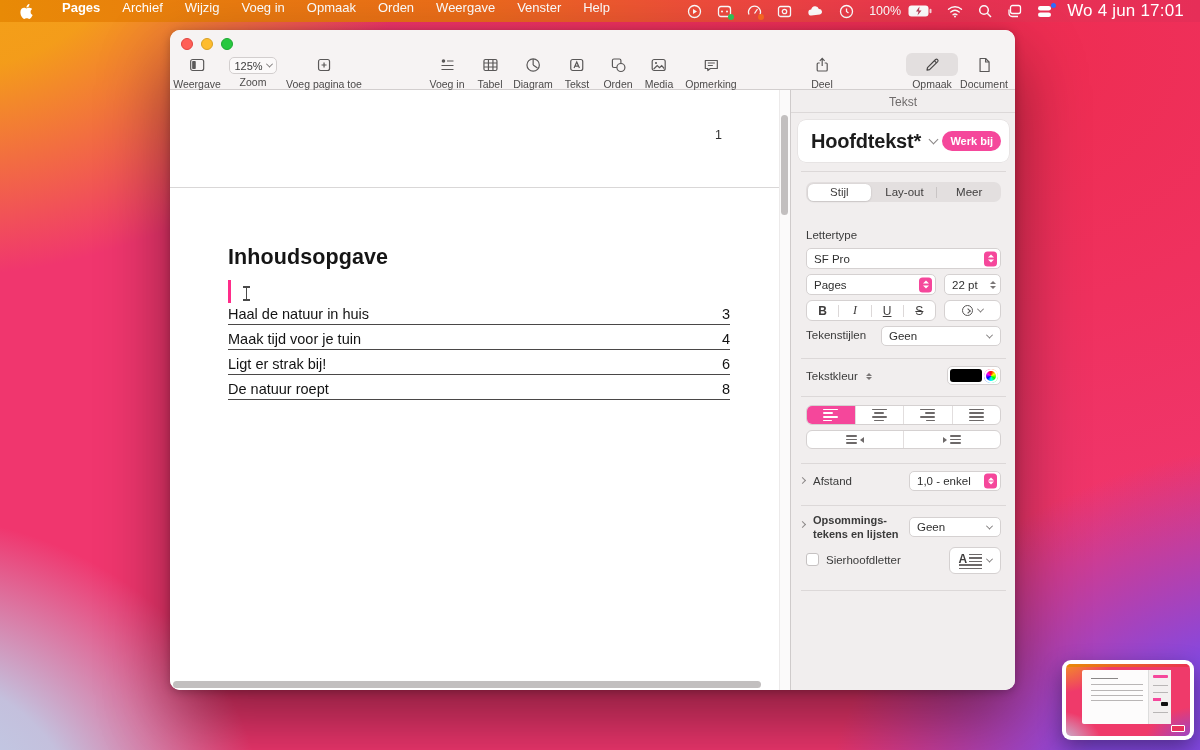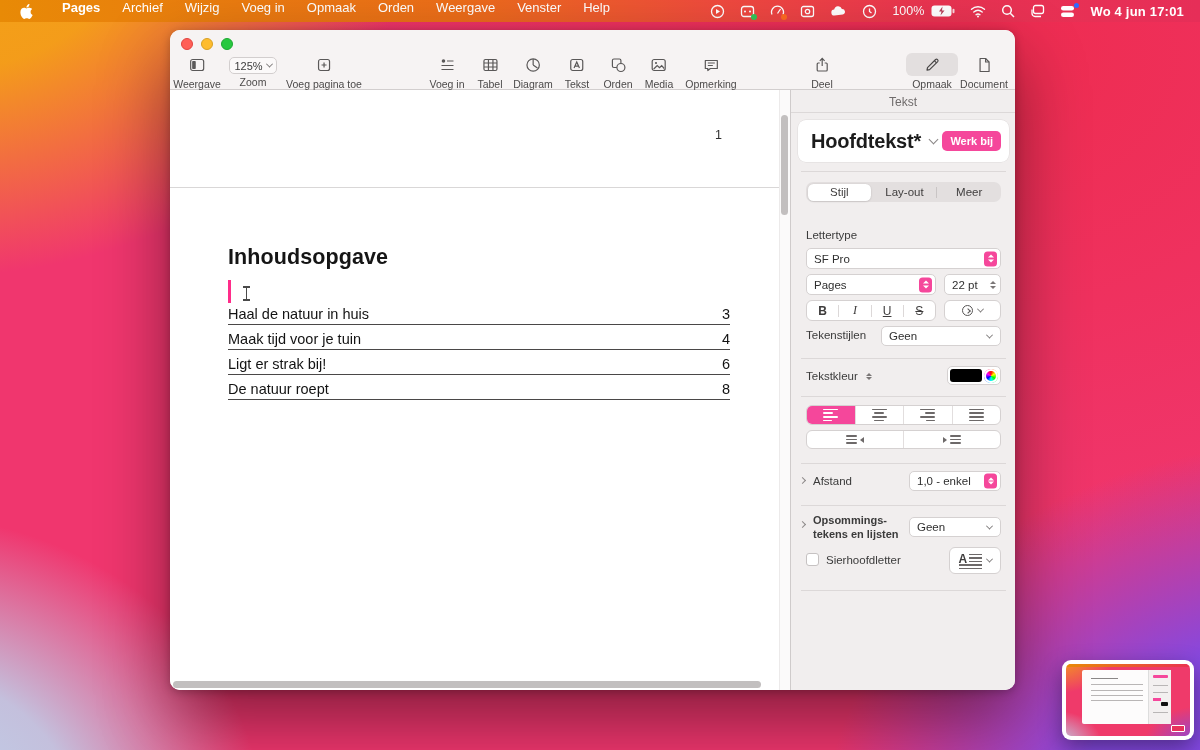--- a/index.html
+++ b/index.html
@@ -20,21 +20,21 @@
     background:linear-gradient(90deg,#e88a06 0%,#ec6d19 38%,#ef4a3e 60%,#e93351 78%,#e62e58 100%);
     display:flex; color:#fff; font-size:13px;
   }
   .menubar .apple { margin:0 18px 0 20px; display:flex; align-items:center; }
   .menu-item { padding:0 11px; font-weight:bold; }
   .menu-item:not(.first){ font-weight:normal; }
   .menu-item.first { font-weight:bold; }
   .status { margin-left:auto; display:flex; align-items:center; gap:15px; padding-right:16px; }
   .sicon { display:flex; align-items:center; position:relative; }
   .badge { position:absolute; width:6px; height:6px; border-radius:50%; right:-2px; bottom:-1px; }
-  .clock { font-size:13px; font-weight:bold; letter-spacing:.2px; white-space:nowrap; }
+  .clock { font-size:17px; font-weight:normal; letter-spacing:.2px; white-space:nowrap; }
   .batt-pct { font-size:12.5px; margin-right:-8px; }
   
   .window {
     position:absolute; left:170px; top:30px; width:845px; height:660px;
     background:#fff; border-radius:10px; overflow:hidden;
     box-shadow:0 30px 70px rgba(0,0,0,.45), 0 2px 10px rgba(0,0,0,.25);
   }
   .winhead { position:absolute; left:0; top:0; width:100%; height:60px; background:#f6f3f3; border-bottom:1px solid #d2cece; }
   .lights { position:absolute; left:11px; top:8px; display:flex; gap:8px; }
   .light { width:12px; height:12px; border-radius:50%; }
@@ -72,21 +72,21 @@
   .toc-row { position:absolute; left:58px; width:502px; height:23px; display:flex; justify-content:space-between; align-items:flex-end;
     border-bottom:1.2px solid #4a4848; font-size:14.5px; color:#131313; padding-bottom:2px; }
   
   .sidebar { position:absolute; left:620px; top:60px; width:225px; height:600px; background:#f1eeee; border-left:1px solid #cfcbcb; font-size:11.5px; color:#3b3b3b; }
   .sb-title { position:absolute; top:5px; left:0; width:100%; text-align:center; font-size:12px; color:#6f6b6b; }
   .sb-div { position:absolute; height:1px; background:#dcd8d8; }
   .card { position:absolute; left:7px; top:30px; width:211px; height:42px; background:#fff; border-radius:8px; box-shadow:0 0 0 .5px #dedada;
     display:flex; align-items:center; padding:0 8px 0 13px; }
   .card .pstyle { font-size:20px; font-weight:600; color:#1c1c1c; letter-spacing:-.2px; }
   .card .bigchv { width:7px; height:7px; border-right:1.8px solid #8a8686; border-bottom:1.8px solid #8a8686; transform:rotate(45deg); margin:-4px 0 0 9px; }
-  .updbtn { margin-left:auto; background:var(--accent,#f5479b); color:#fff; font-size:11px; font-weight:bold; padding:4px 8px; border-radius:5px; }
+  .updbtn { margin-left:auto; background:var(--accent,#f5479b); color:#fff; font-size:11px; font-weight:bold; padding:4px 8px; border-radius:10px; }
   .seg { position:absolute; left:15px; top:92px; width:195px; height:20px; background:#e3dfdf; border-radius:7px; display:flex; align-items:center; }
   .seg .s { flex:1; text-align:center; font-size:11.5px; color:#3f3d3d; position:relative; }
   .seg .s.on { background:#fff; border-radius:5.5px; margin:1.5px; height:17px; line-height:17px; box-shadow:0 .5px 2px rgba(0,0,0,.18); }
   .seg .sep { width:1px; height:11px; background:#c9c5c5; }
   .lbl { position:absolute; }
   .select { position:absolute; background:#fff; border:1px solid #d5d1d1; border-radius:5px; display:flex; align-items:center; padding:0 7px; color:#2f2f2f; }
   .pstep { position:absolute; right:3px; width:13px; height:15px; top:50%; transform:translateY(-50%); background:var(--accent,#f5479b); border-radius:3.5px;
     display:flex; flex-direction:column; align-items:center; justify-content:center; gap:1.5px; }
   .tri { width:0; height:0; border-left:3px solid transparent; border-right:3px solid transparent; }
   .tri.u { border-bottom:3.5px solid #fff; } .tri.d { border-top:3.5px solid #fff; }

